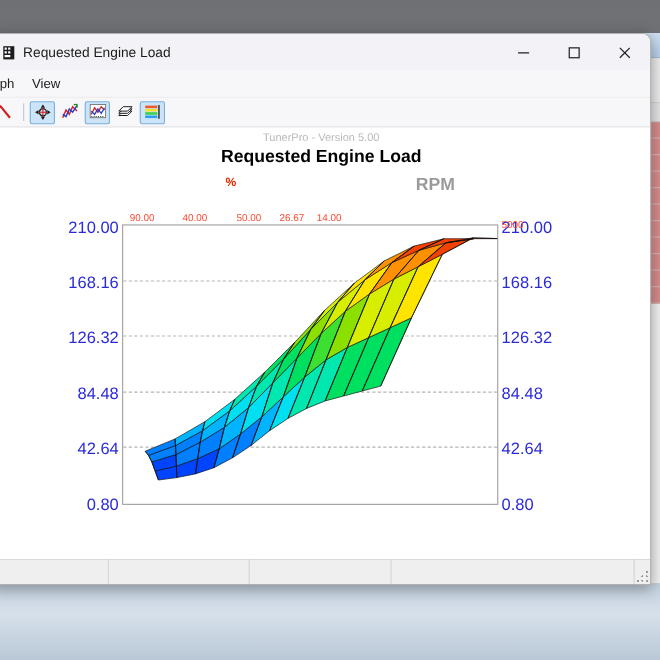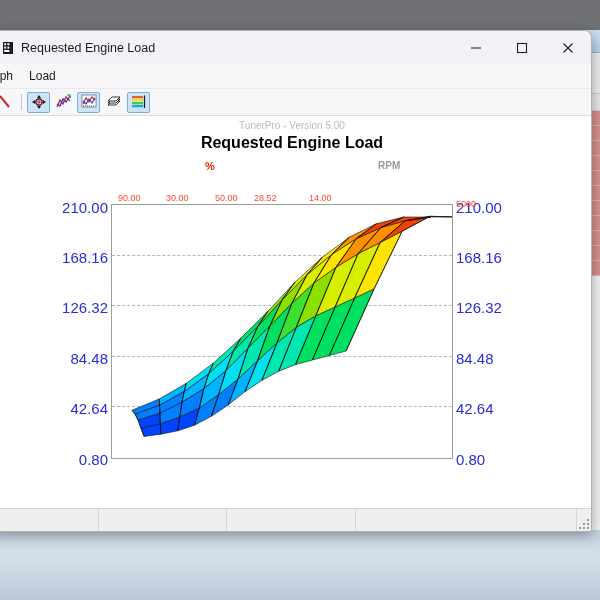--- a/index.html
+++ b/index.html
@@ -199,21 +199,21 @@
     left: 212px;
     top: 44px;
     font-size: 11px;
     font-weight: bold;
     color: #e02b00;
   }
   #axis-label-x {
     position: absolute;
     left: 385px;
     top: 44px;
-    font-size: 10px;
+    font-size: 16px;
     font-weight: bold;
     color: #9a9a9a;
   }
   #plot-frame {
     position: absolute;
     left: 118px;
     top: 88px;
     width: 340px;
     height: 253px;
     border: 1px solid #9d9d9d;
@@ -324,21 +324,21 @@
         <svg width="12" height="12" viewBox="0 0 12 12">
             <line x1="1.5" y1="1.5" x2="10.5" y2="10.5" stroke="#202020" stroke-width="1.1"></line>
             <line x1="10.5" y1="1.5" x2="1.5" y2="10.5" stroke="#202020" stroke-width="1.1"></line>
           </svg>
       </div>
     </div>
   </div>
 
   <div id="menubar">
     <div class="menu-item clipped">aph</div>
-    <div class="menu-item">Load</div>
+    <div class="menu-item">View</div>
   </div>
 
   <div id="toolbar">
     <div class="tb-btn">
       <svg width="16" height="16" viewBox="0 0 16 16">
         <path d="M3 2 L12 13" stroke="#d22020" stroke-width="2" fill="none"></path>
         <path d="M12 2 L3 13" stroke="#d22020" stroke-width="2" fill="none" opacity="0"></path>
       </svg>
     </div>
     <div class="tb-sep"></div>
@@ -404,24 +404,24 @@
       <div class="tick-left" style="top:246px">0.80</div>
 
       <div class="tick-right" style="top:-6px">210.00</div>
       <div class="tick-right" style="top:44px">168.16</div>
       <div class="tick-right" style="top:94px">126.32</div>
       <div class="tick-right" style="top:145px">84.48</div>
       <div class="tick-right" style="top:195px">42.64</div>
       <div class="tick-right" style="top:246px">0.80</div>
 
       <div class="tick-top-red" style="left:6px">90.00</div>
-      <div class="tick-top-red" style="left:54px">30.00</div>
+      <div class="tick-top-red" style="left:54px">40.00</div>
       <div class="tick-top-red" style="left:103px">50.00</div>
-      <div class="tick-top-red" style="left:142px">28.52</div>
-      <div class="tick-top-red" style="left:197px">14.00</div>
+      <div class="tick-top-red" style="left:142px">26.67</div>
+      <div class="tick-top-red" style="left:176px">14.00</div>
 
       <div class="tick-top-red" style="left:344px; top:-6px">5000</div>
 
       <svg id="surface-svg" width="340" height="253" viewBox="0 0 340 253">
         <defs>
           <linearGradient id="bandA" x1="0" y1="0" x2="0" y2="1">
             <stop offset="0%" stop-color="#f03000"></stop>
               <stop offset="100%" stop-color="#f85800"></stop>
           </linearGradient>
         </defs>

